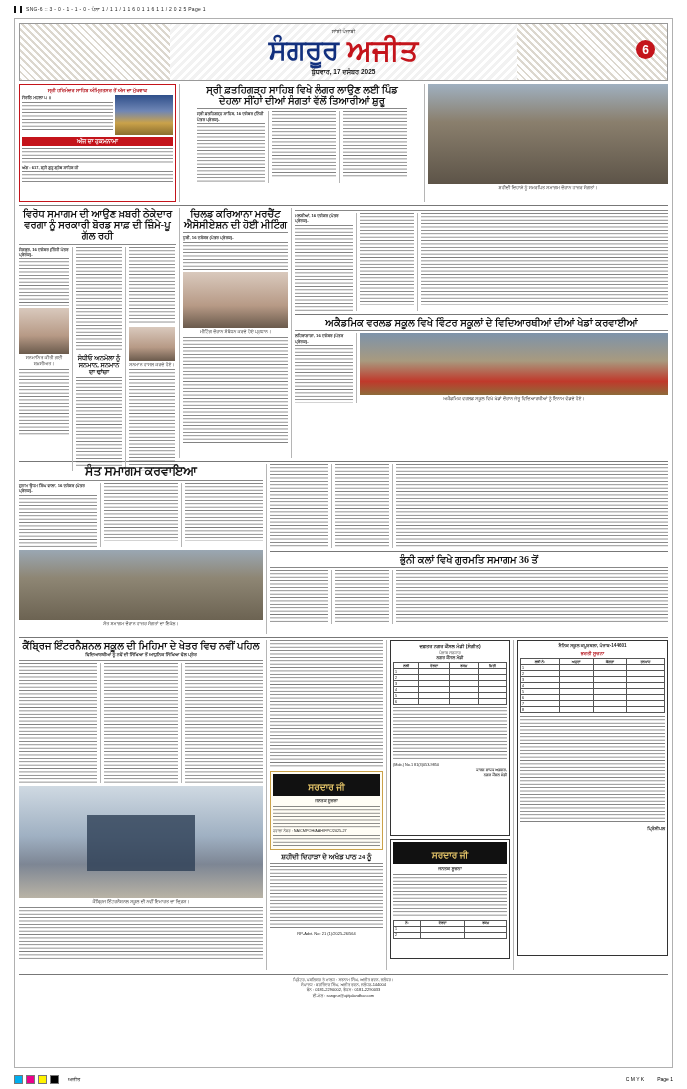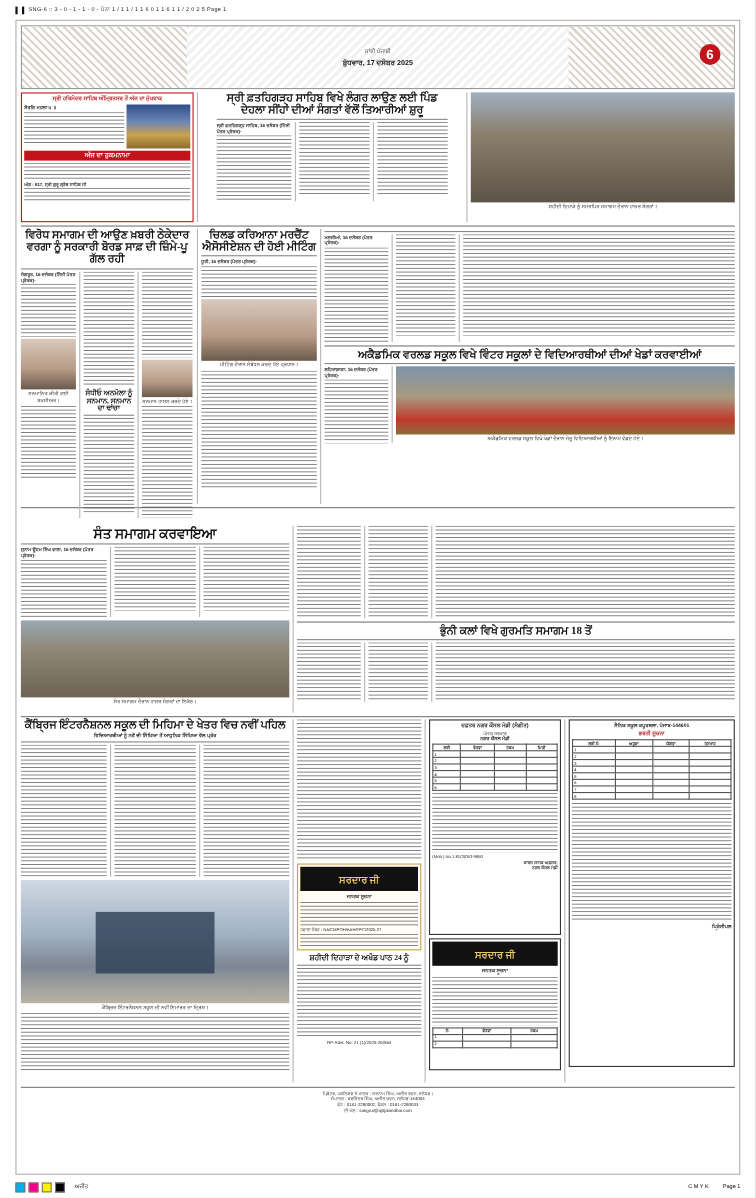--- a/index.html
+++ b/index.html
@@ -130,20 +130,24 @@
     <span>SNG-6  :: 3 - 0 - 1 - 1 - 0 - ਪੰਨਾ     1 / 1 1 / 1 1  6 0 1     1 6  1 1 / 2 0 2 5     Page 1</span>
   </div>
 
   <div class="paper">
 
     <div class="masthead">
       <div class="mh-pattern-l"></div>
       <div class="mh-pattern-r"></div>
       <div class="mh-center">
         <div class="mh-top-small">ਸਾਂਝੀ ਪੰਜਾਬੀ</div>
+        <div class="mh-titles">
+          <div class="mh-sangrur">ਸੰਗਰੂਰ</div>
+          <div class="mh-ajit">ਅਜੀਤ</div>
+        </div>
         <div class="mh-date">ਬੁੱਧਵਾਰ, 17 ਦਸੰਬਰ 2025</div>
       </div>
       <div class="mh-pageno">6</div>
     </div>
 
     <div class="row" style="margin-top:3px; height:118px;">
 
       <div style="width:160px; padding-right:3px;">
         <div class="redbox" style="padding:2px; height:100%;">
           <div class="tiny" style="text-align:center; font-weight:bold; color:#b3121a; font-size:5px; line-height:1.2;">ਸ੍ਰੀ ਹਰਿਮੰਦਰ ਸਾਹਿਬ ਅੰਮ੍ਰਿਤਸਰ ਤੋਂ ਅੱਜ ਦਾ ਮੁੱਖਵਾਕ</div>
@@ -249,21 +253,21 @@
           <div class="col-rule" style="flex:1; padding-left:3px;">
             <div class="ph-img group" style="height:62px;
                  background:linear-gradient(to bottom,#7d93aa 0%,#a89a7f 45%,#c0392b 78%,#8e6b3a 100%);"></div>
             <div class="cap" style="margin-top:1px;">ਅਕੈਡਮਿਕ ਵਰਲਡ ਸਕੂਲ ਵਿਖੇ ਖੇਡਾਂ ਦੌਰਾਨ ਜੇਤੂ ਵਿਦਿਆਰਥੀਆਂ ਨੂੰ ਇਨਾਮ ਵੰਡਦੇ ਹੋਏ।</div>
           </div>
         </div>
       </div>
     </div>
 
     <div class="sec" style="margin-top:3px;"></div>
-    <div class="row" style="margin-top:16px; height:170px;">
+    <div class="row" style="margin-top:2px; height:170px;">
 
       <div style="width:247px; padding-right:3px;">
         <div class="hl hd1" style="text-align:center;">ਸੰਤ ਸਮਾਗਮ ਕਰਵਾਇਆ</div>
         <div class="rule" style="margin:2px 0;"></div>
         <div class="row" style="gap:3px;">
           <div style="width:78px;">
             <div class="tiny" style="font-weight:bold; font-size:4.2px;">ਸੁਨਾਮ ਊਧਮ ਸਿੰਘ ਵਾਲਾ, 16 ਦਸੰਬਰ (ਪੱਤਰ ਪ੍ਰੇਰਕ)-</div>
             <div class="lines" style="height:52px; margin-top:1px;"></div>
           </div>
           <div class="col-rule" style="width:78px; padding-left:3px;">
@@ -285,21 +289,21 @@
               <div class="lines" style="height:84px;"></div>
             </div>
           <div class="col-rule" style="width:58px; padding-left:3px;">
               <div class="lines" style="height:84px;"></div>
             </div>
           <div class="col-rule" style="flex:1; padding-left:3px;">
               <div class="lines" style="height:84px;"></div>
             </div>
         </div>
         <div class="sec" style="margin-top:3px;"></div>
-        <div class="hl hd3" style="text-align:center; margin-top:2px;">ਭੁੰਨੀ ਕਲਾਂ ਵਿਖੇ ਗੁਰਮਤਿ ਸਮਾਗਮ 18 ਤੋਂ</div>
+        <div class="hl hd3" style="text-align:center; margin-top:2px;">ਭੁੰਨੀ ਕਲਾਂ ਵਿਖੇ ਗੁਰਮਤਿ ਸਮਾਗਮ 36 ਤੋਂ</div>
         <div class="rule" style="margin:2px 0;"></div>
         <div class="row" style="gap:3px;">
           <div style="width:58px;">
               <div class="lines" style="height:54px;"></div>
             </div>
           <div class="col-rule" style="width:58px; padding-left:3px;">
               <div class="lines" style="height:54px;"></div>
             </div>
           <div class="col-rule" style="flex:1; padding-left:3px;">
               <div class="lines" style="height:54px;"></div>

